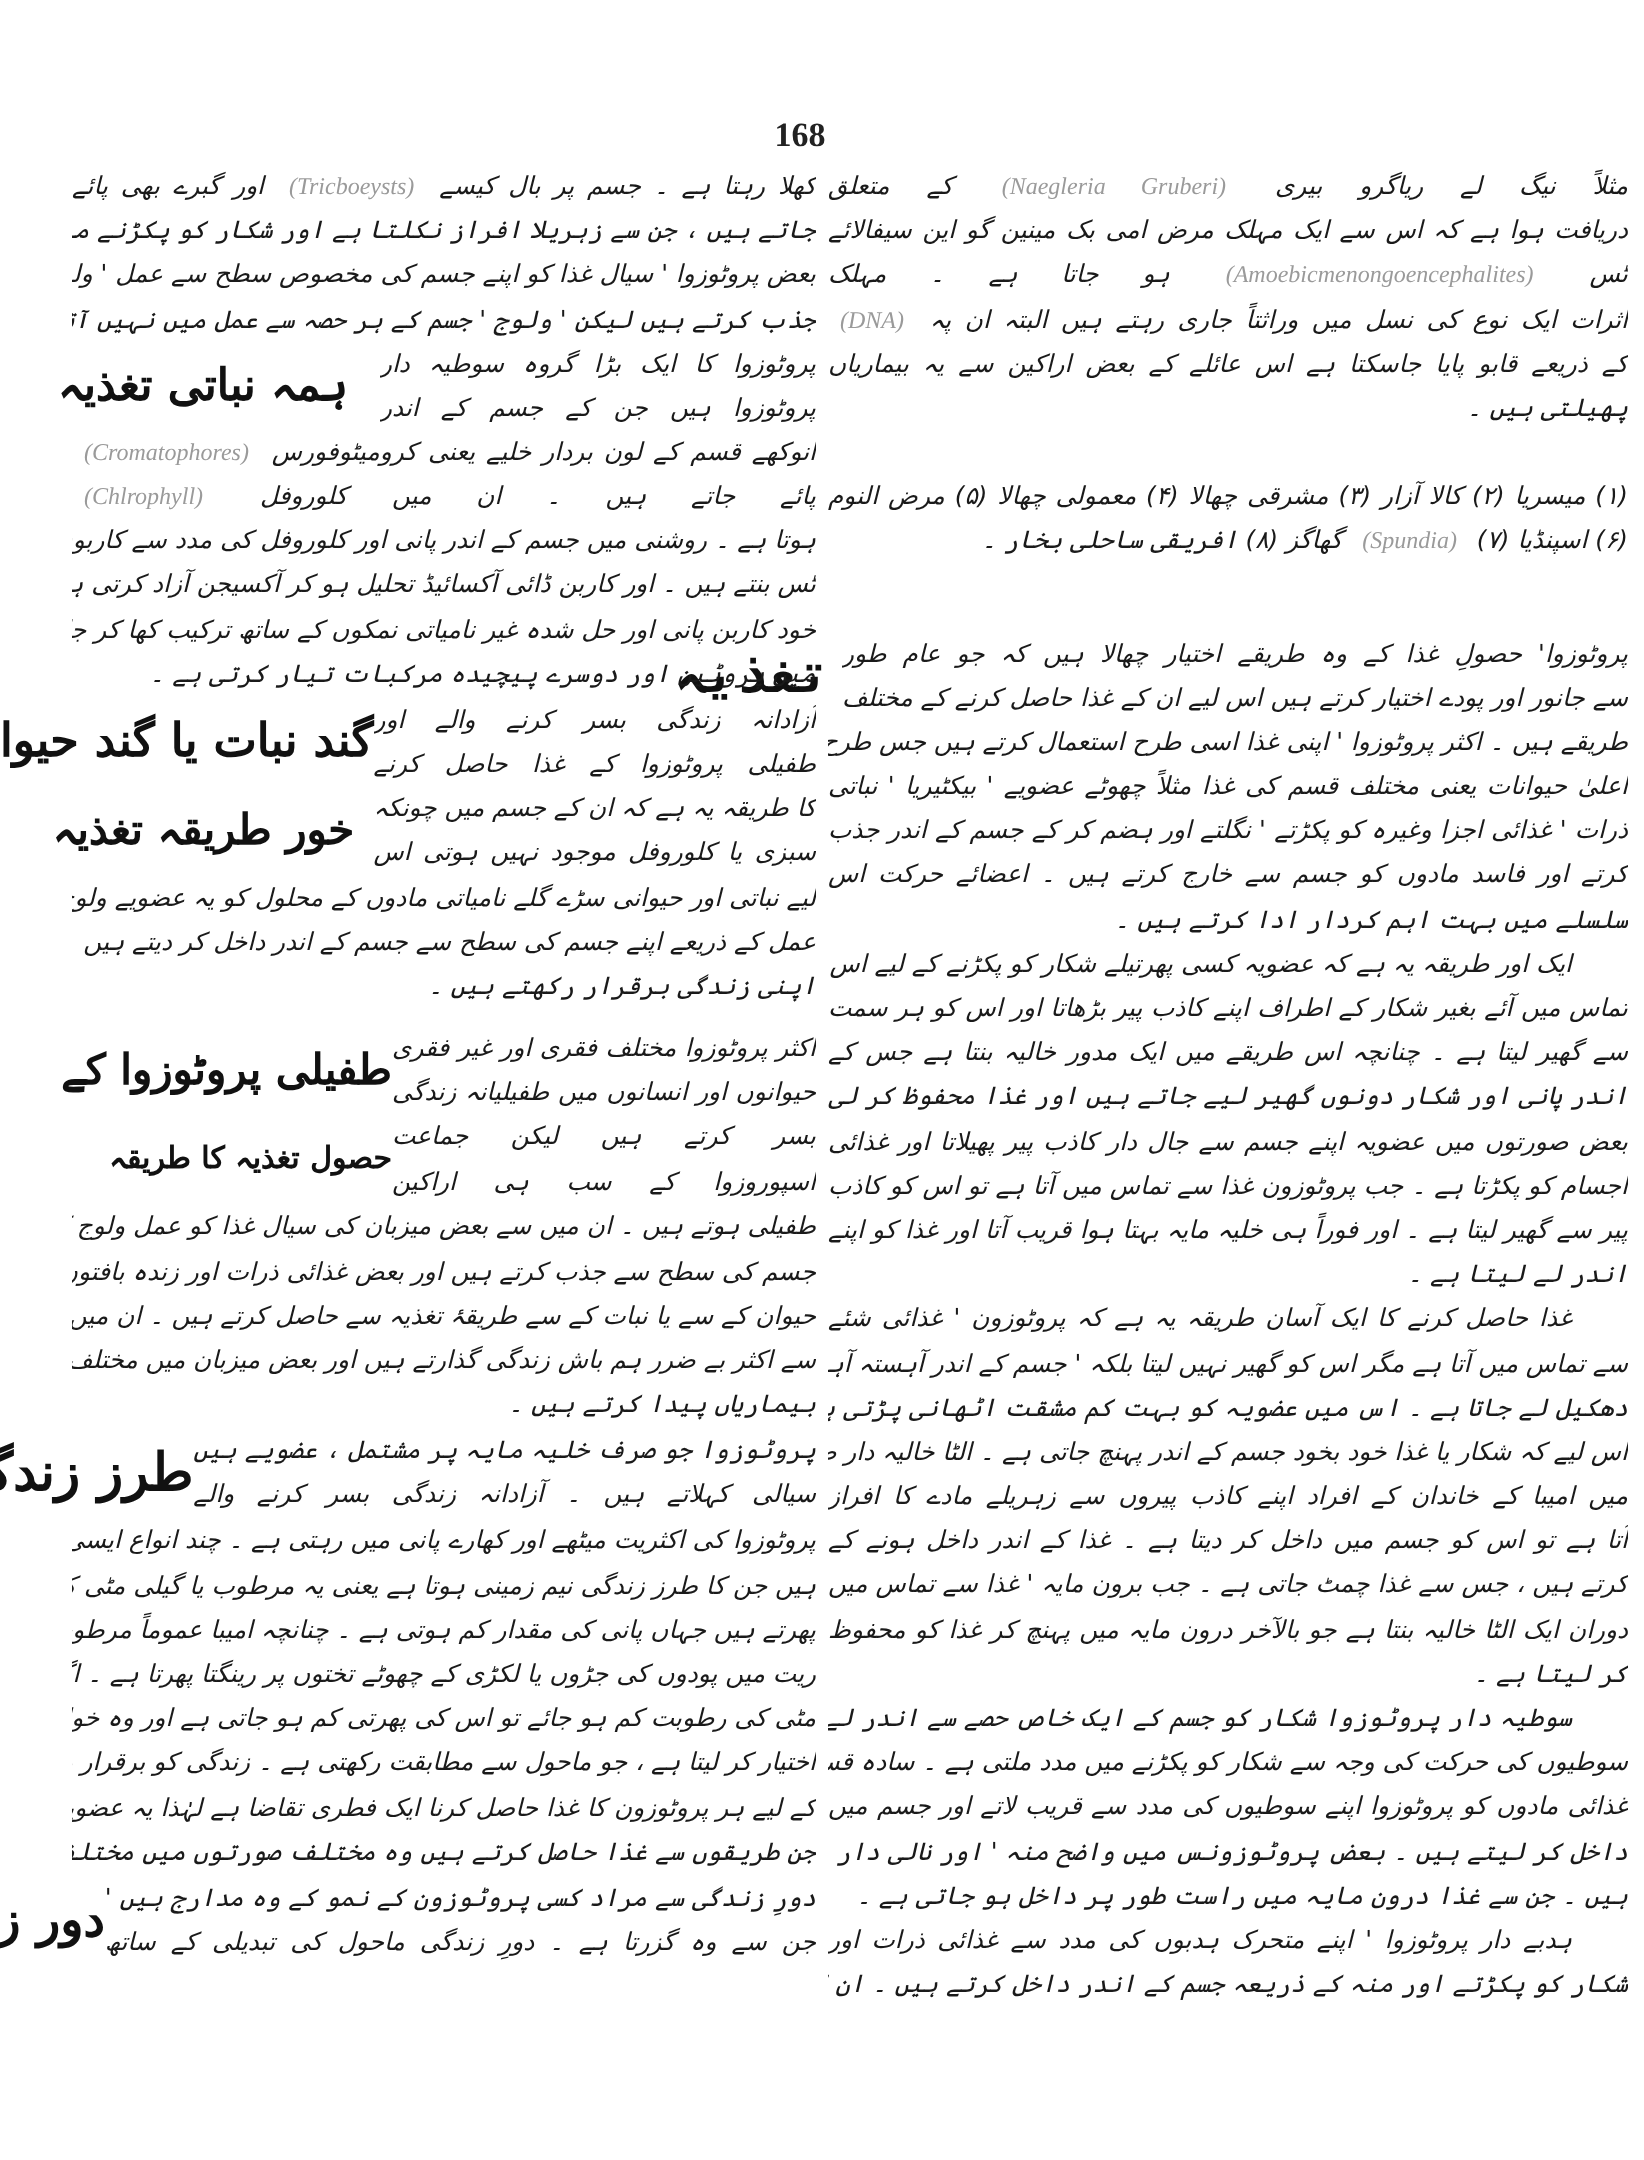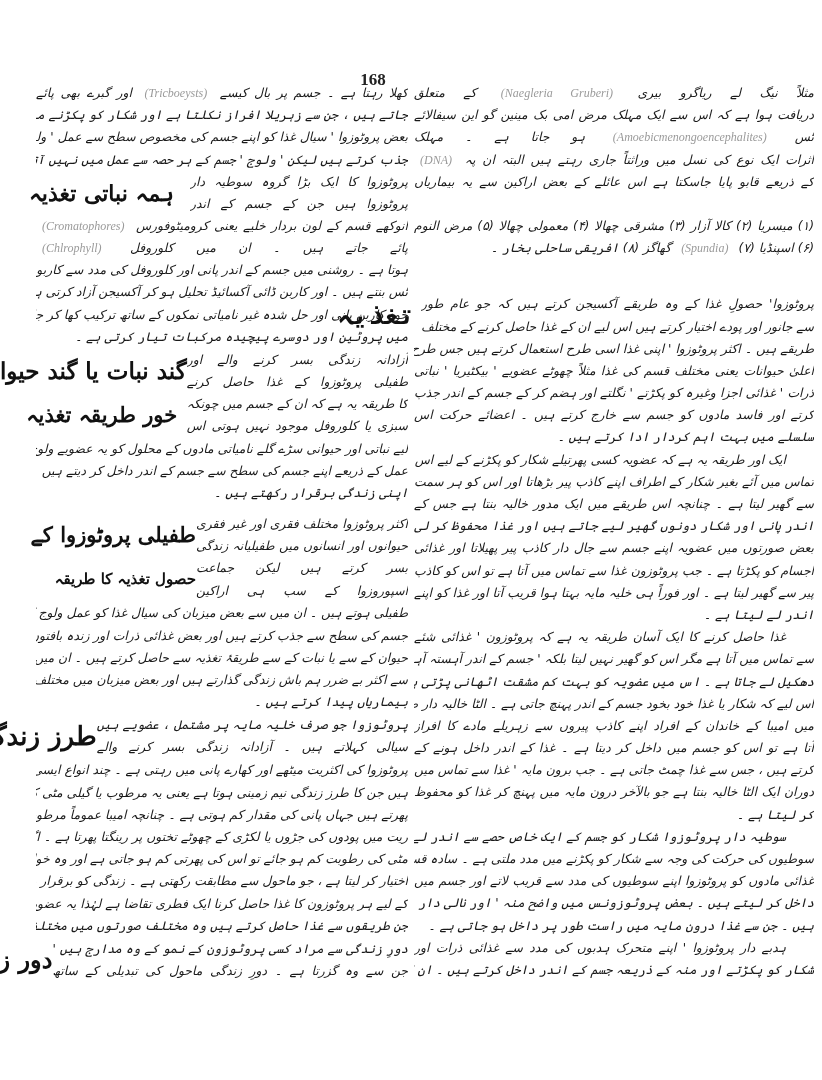--- a/index.html
+++ b/index.html
@@ -1,19 +1,19 @@
 <!DOCTYPE html>
 <html><head>
 <meta charset="utf-8">
 <style>
   html, body { margin: 0; padding: 0; background: #ffffff; }
   body { width: 822px; height: 1080px; position: relative; overflow: hidden;
          font-family: "DejaVu Sans", sans-serif; color: #1a1a1a; }
-  .page-number { position: absolute; top: 70px; left: 0; width: 746px; text-align: center;
-                 font-family: "Liberation Serif", serif; font-size: 17px; font-weight: bold; color: #222; }
+  .page-number { position: absolute; top: 58px; left: 0; width: 746px; text-align: center;
+                 font-family: "Liberation Serif", serif; font-size: 17px; font-weight: bold; color: #222; padding-left: 27px; }
   .col { position: absolute; top: 82px; direction: rtl; }
   .col-right { left: 414px; width: 400px; }
   .col-left { left: 36px; width: 372px; }
   .line { font-size: 12.4px; line-height: 22.2px; height: 22.2px; white-space: nowrap; overflow: hidden;
           text-align: justify; text-align-last: justify; font-style: italic; }
   .line.last { text-align-last: right; }
   .line.indent { padding-right: 28px; }
   .latin { direction: ltr; unicode-bidi: embed; font-family: "Liberation Serif", serif; font-style: italic;
            color: #9a9a9a; font-size: 12px; margin: 0 6px; }
   .heading-block { display: flex; flex-direction: row; align-items: center; }
@@ -26,30 +26,31 @@
 
 <div class="page-number">168</div>
 
 <div class="col col-right">
   <div id="r-intro">
       <div class="line"><span>مثلاً نیگ لے ریاگرو بیری</span> <span class="latin">(Naegleria Gruberi)</span> <span>کے متعلق</span> </div>
       <div class="line"><span>دریافت ہوا ہے کہ اس سے ایک مہلک مرض امی بک مینین گو این سیفالائے</span> </div>
       <div class="line"><span>ٹس</span> <span class="latin">(Amoebicmenongoencephalites)</span> <span>ہو جاتا ہے ۔ مہلک</span> </div>
       <div class="line"><span>اثرات ایک نوع کی نسل میں وراثتاً جاری رہتے ہیں البتہ ان پہ</span> <span class="latin">(DNA)</span> </div>
       <div class="line"><span>کے ذریعے قابو پایا جاسکتا ہے اس عائلے کے بعض اراکین سے یہ بیماریاں</span> </div>
+      <div class="line last"><span>پھیلتی ہیں ۔</span> </div>
     </div>
   <div class="gap"></div>
   <div id="r-list">
       <div class="line"><span>(۱) میسریا (۲) کالا آزار (۳) مشرقی چھالا (۴) معمولی چھالا (۵) مرض النوم</span> </div>
       <div class="line last"><span>(۶) اسپنڈیا</span> <span class="latin">(Spundia)</span> <span>(۷) گھاگز (۸) افریقی ساحلی بخار ۔</span> </div>
     </div>
   <div style="height:34px"></div>
   <div class="heading-block">
     <div class="heading-lines" id="r-nut-head">
-        <div class="line"><span>پروٹوزوا' حصولِ غذا کے وہ طریقے آکسیجن کرتے ہیں کہ جو عام طور</span></div>
+        <div class="line"><span>پروٹوزوا' حصولِ غذا کے وہ طریقے اختیار چھالا ہیں کہ جو عام طور</span></div>
         <div class="line"><span>سے جانور اور پودے اختیار کرتے ہیں اس لیے ان کے غذا حاصل کرنے کے مختلف</span></div>
       </div>
     <div class="heading" style="font-size:26px; margin-right:6px; width:70px; text-align:center;font-family:Liberation Mono, monospace;">تغذیہ</div>
   </div>
   <div id="r-p1">
       <div class="line"><span>طریقے ہیں ۔ اکثر پروٹوزوا ' اپنی غذا اسی طرح استعمال کرتے ہیں جس طرح کہ</span></div>
       <div class="line"><span>اعلیٰ حیوانات یعنی مختلف قسم کی غذا مثلاً چھوٹے عضویے ' بیکٹیریا ' نباتی</span></div>
       <div class="line"><span>ذرات ' غذائی اجزا وغیرہ کو پکڑتے ' نگلتے اور ہضم کر کے جسم کے اندر جذب</span></div>
       <div class="line"><span>کرتے اور فاسد مادوں کو جسم سے خارج کرتے ہیں ۔ اعضائے حرکت اس</span></div>
       <div class="line last"><span>سلسلے میں بہت اہم کردار ادا کرتے ہیں ۔</span></div>

